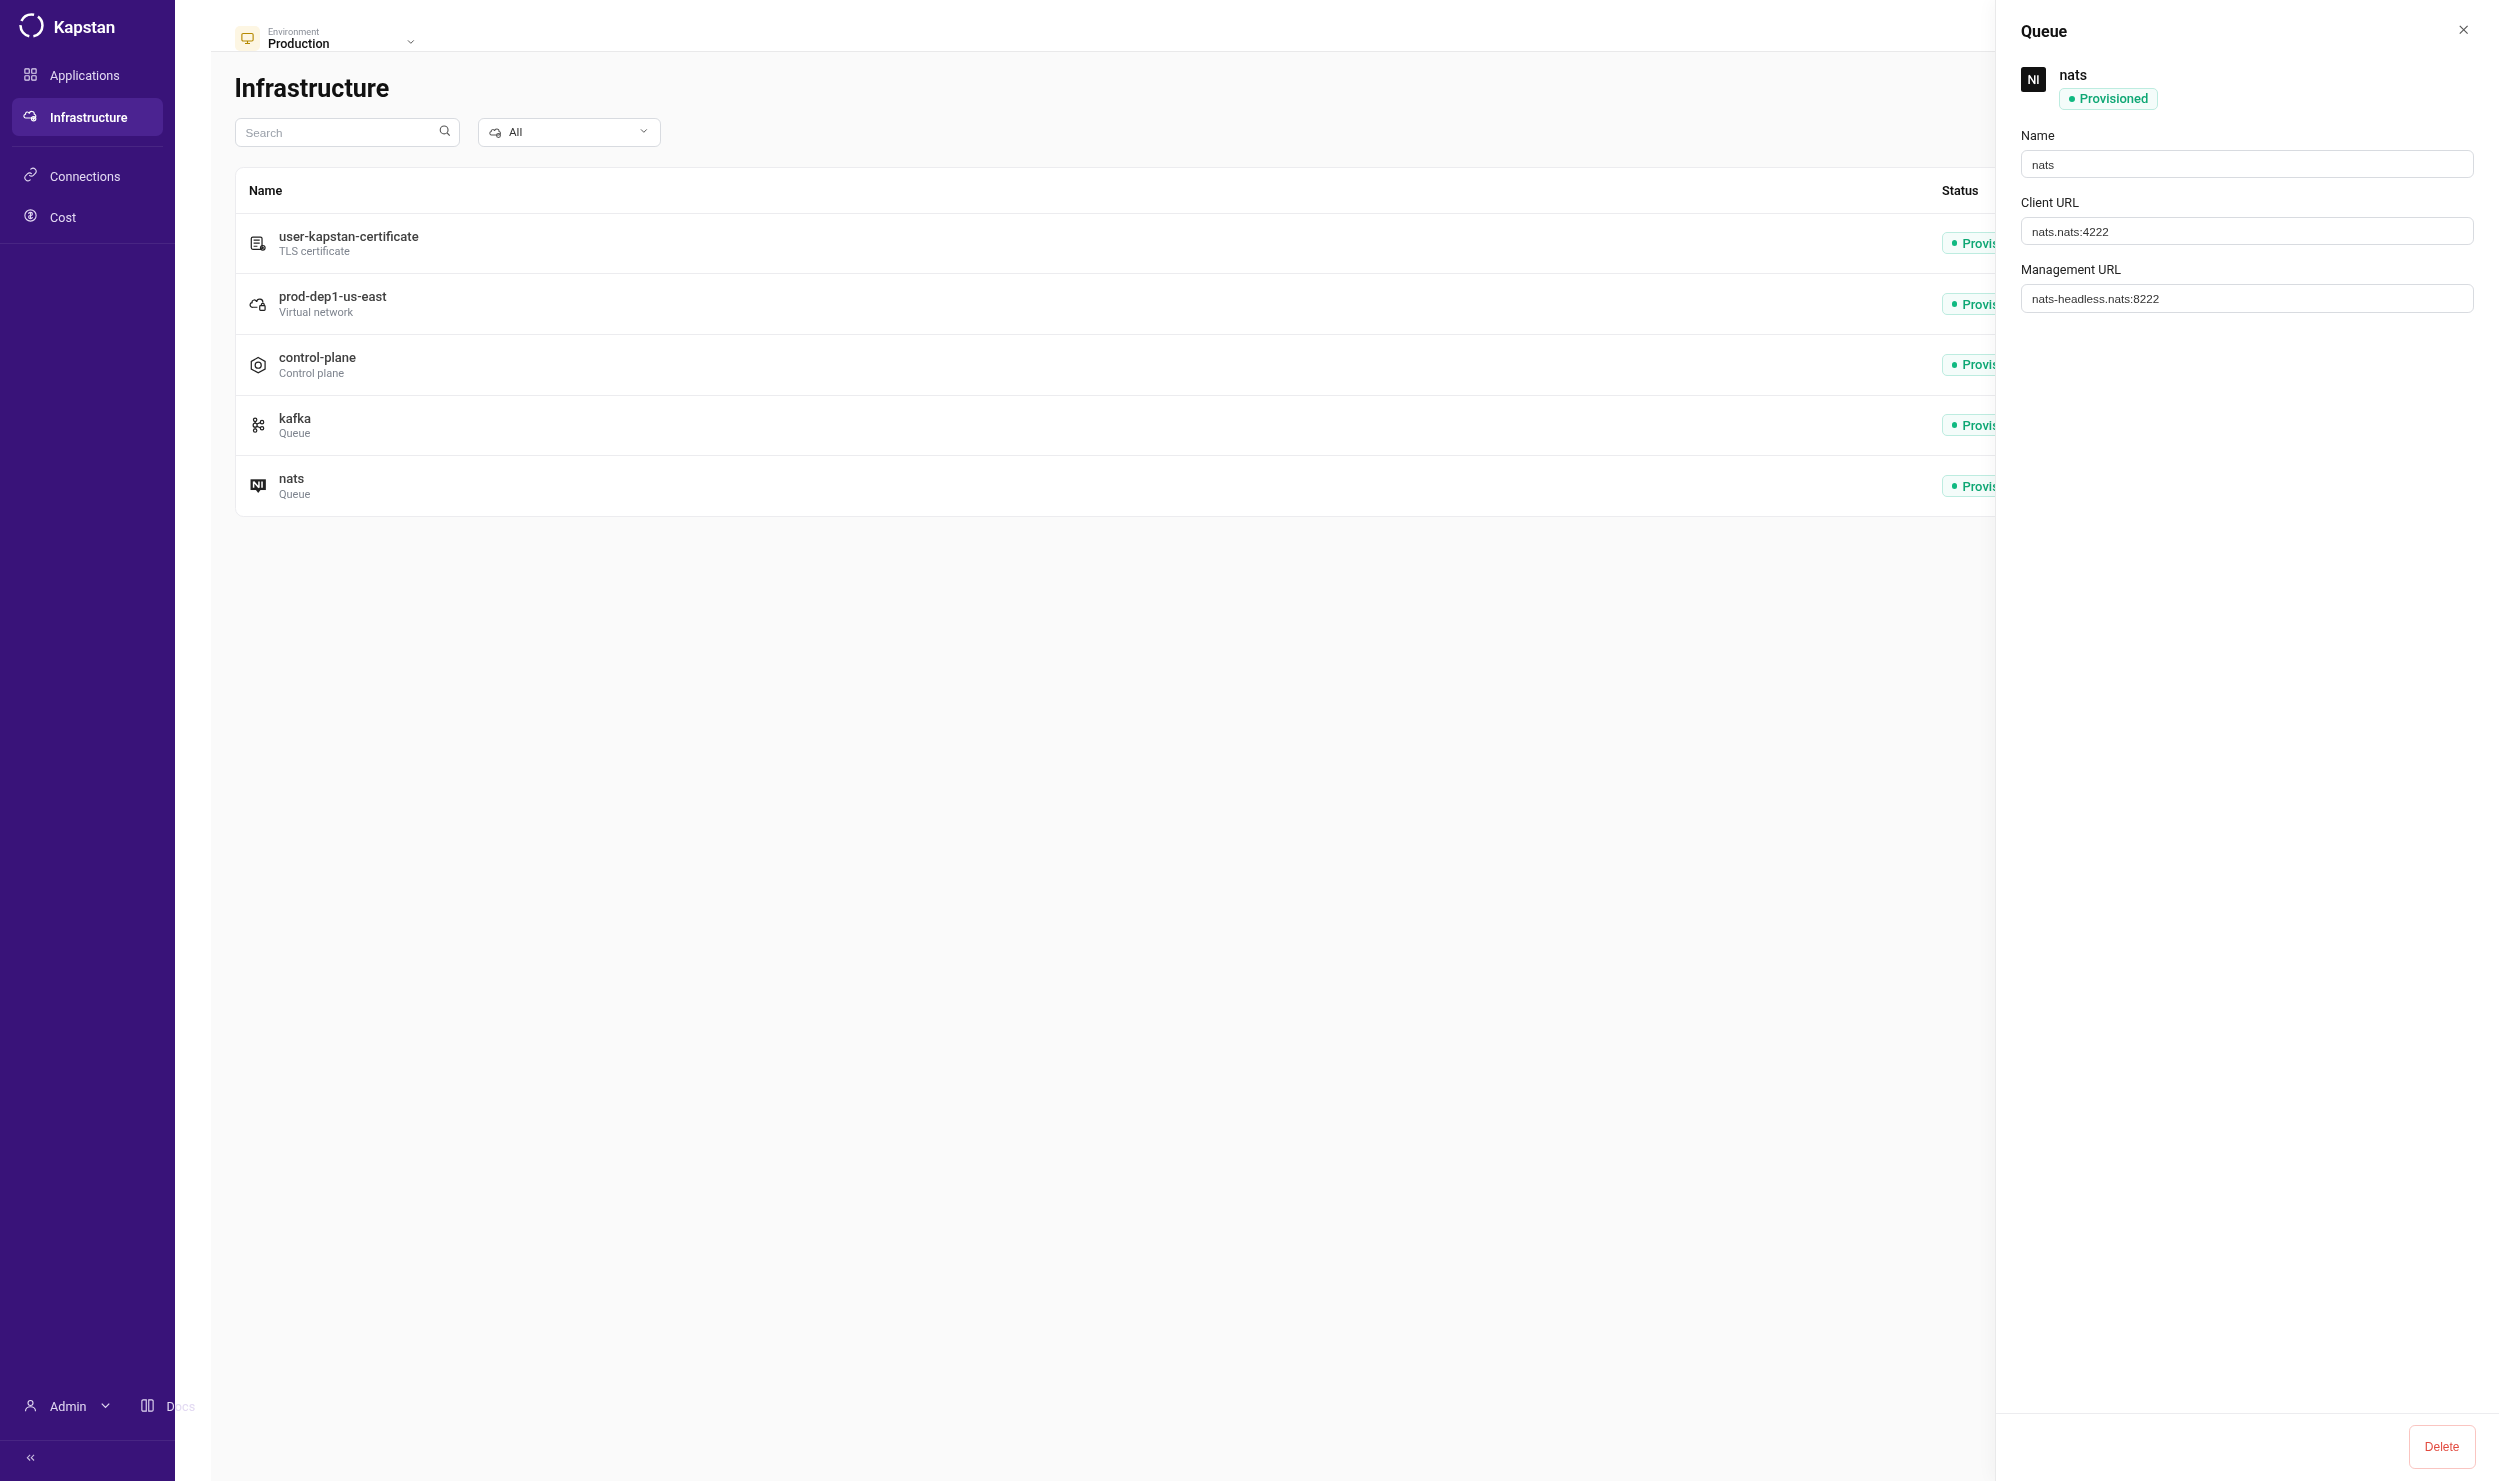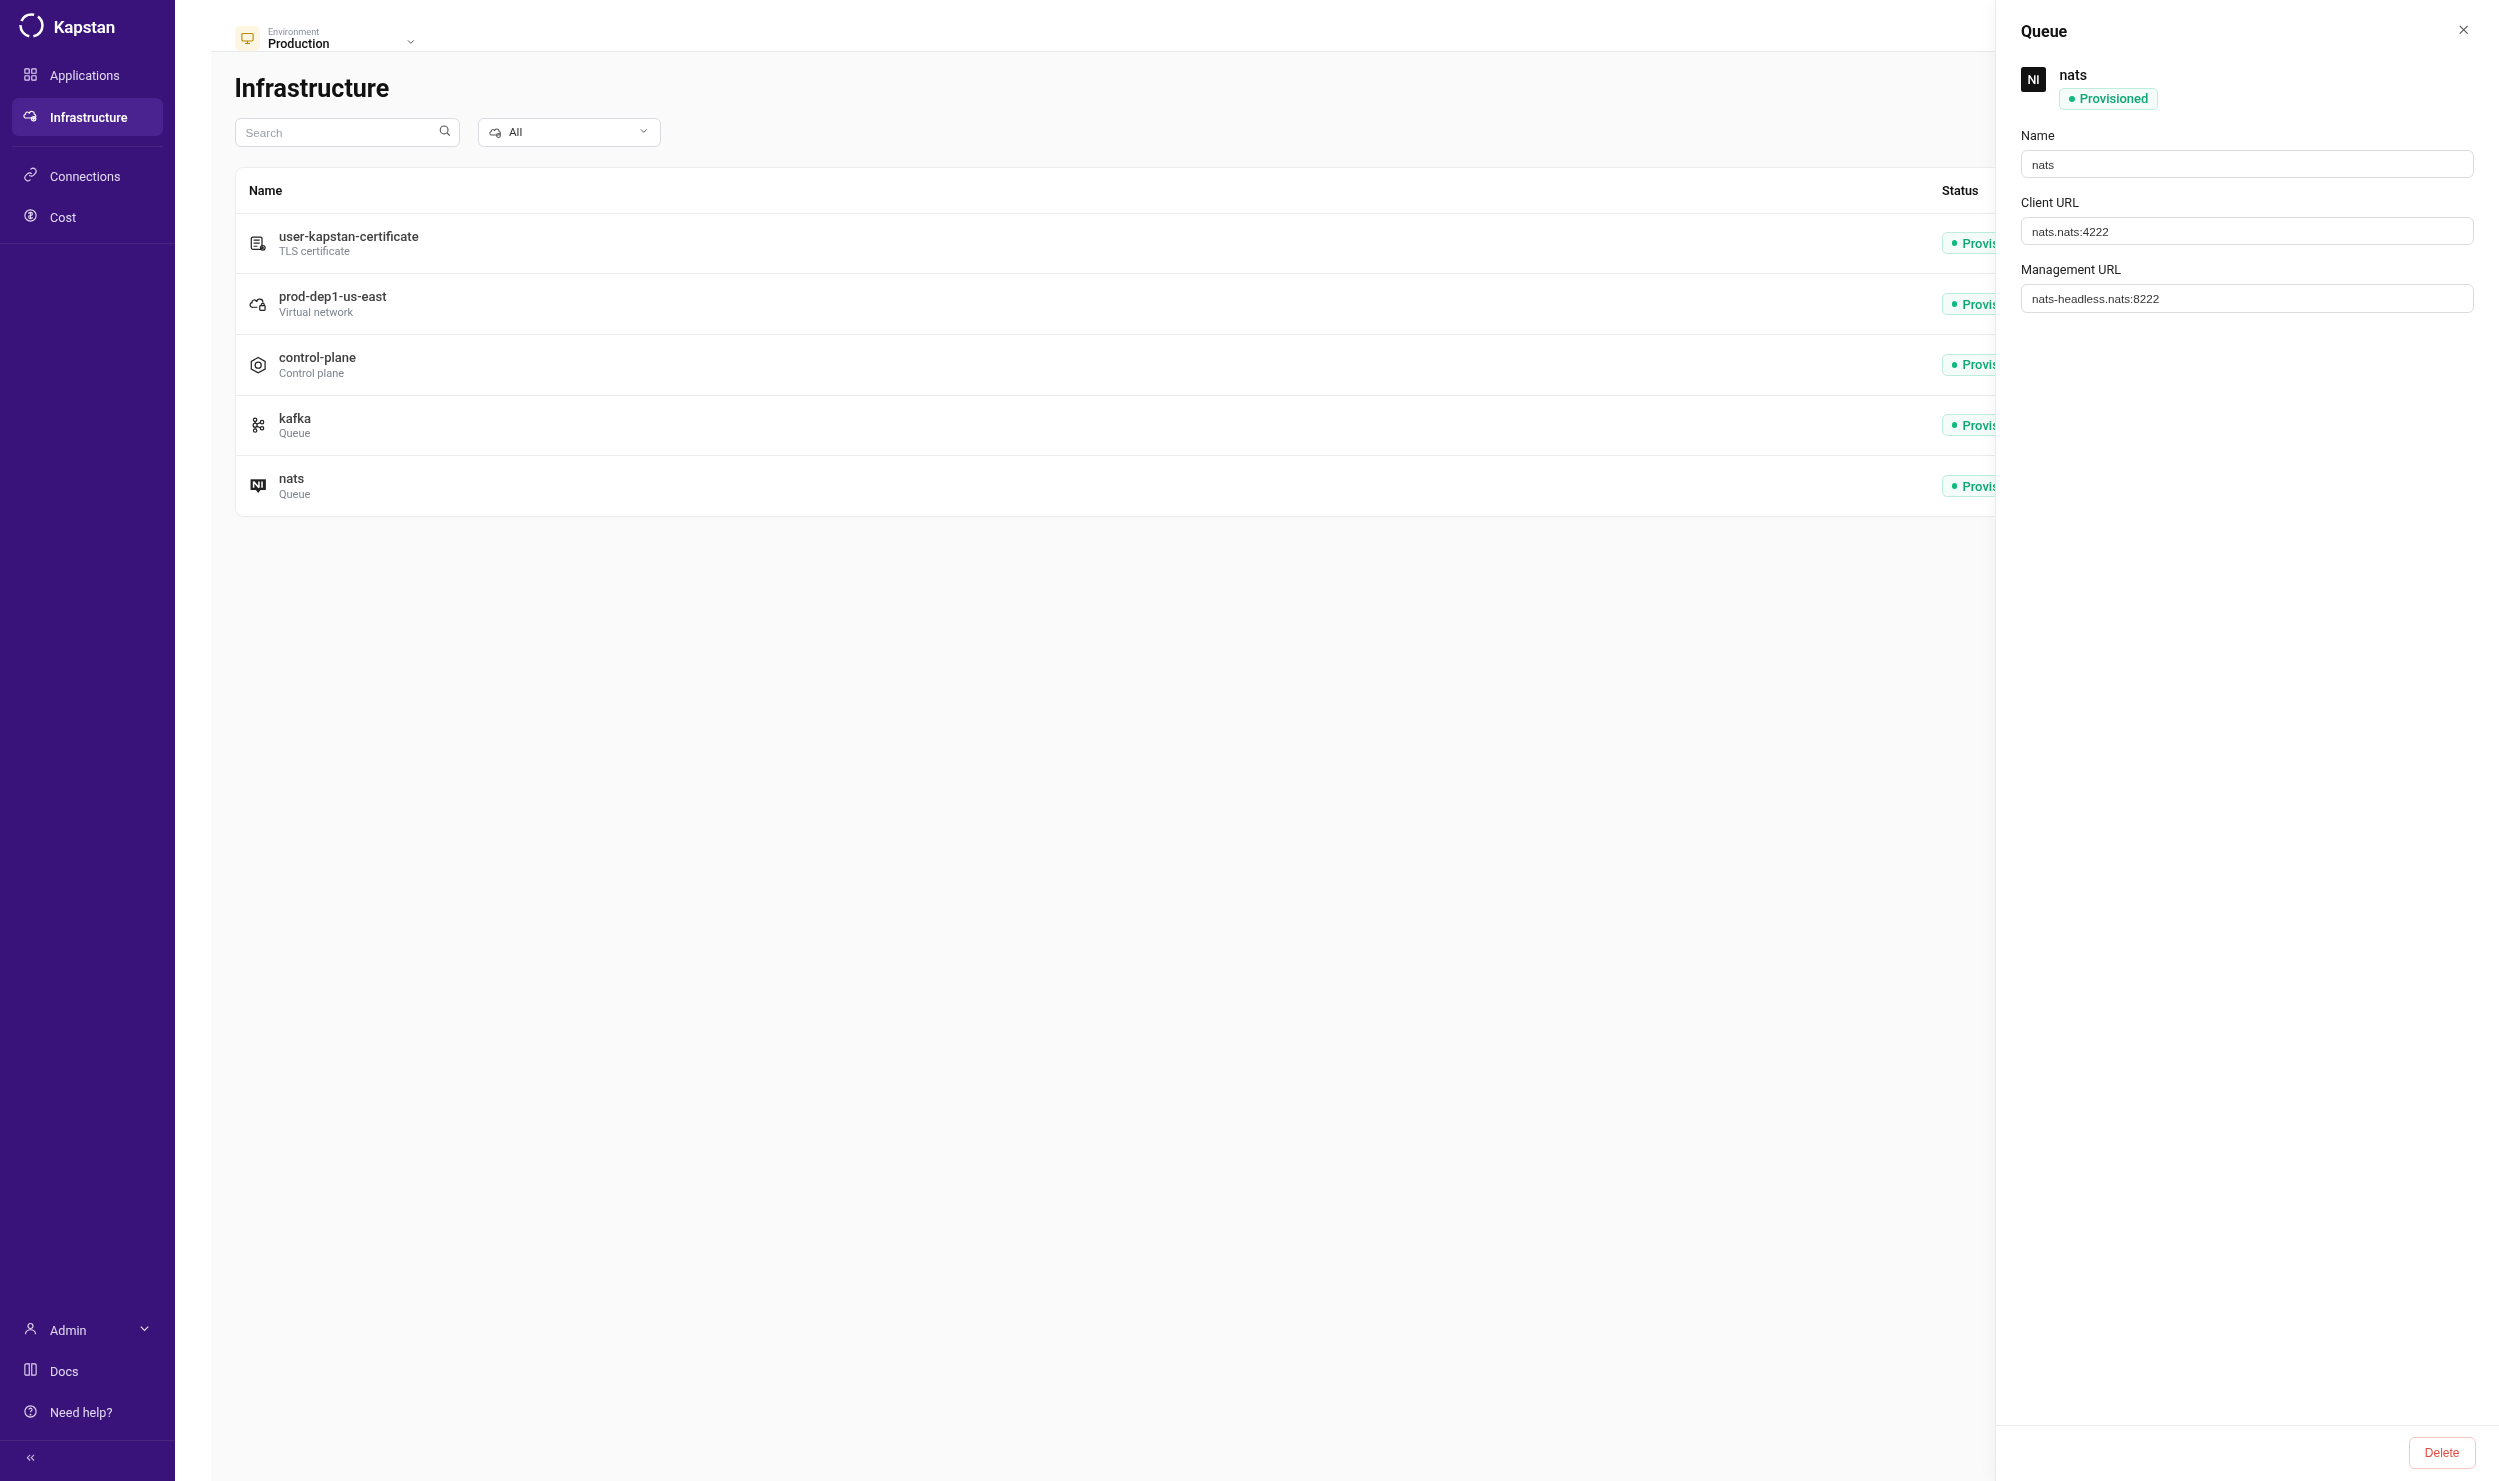--- a/index.html
+++ b/index.html
@@ -64,21 +64,21 @@
   .nav-item svg { width: 15px; height: 15px; flex-shrink: 0; stroke: currentColor; fill: none; }
   .nav-divider {
     height: 0.8px;
     background: rgba(255,255,255,0.08);
     margin: 6.7px 0 6.7px 0;
   }
   .sidebar-spacer { flex: 1; }
   .sidebar-bottom {
     padding: 0 11.7px 0 11.7px;
     display: flex;
-    flex-direction: column;
+    flex-direction: row;
     gap: 3.4px;
   }
   .nav-item .chev { margin-left: auto; }
   .sidebar-collapse {
     padding: 10px 23.5px 13.4px 23.5px;
     border-top: 0.8px solid rgba(255,255,255,0.08);
     margin-top: 8.4px;
   }
   .sidebar-collapse svg { width: 13.4px; height: 13.4px; stroke: #c9bce0; }
 
@@ -289,21 +289,21 @@
   .drawer-footer {
     border-top: 0.8px solid #ececef;
     padding: 11.7px 23.5px;
     display: flex;
     justify-content: flex-end;
   }
   .btn-delete {
     border: 0.8px solid #fac5c1;
     color: #e24a3f;
     background: #fff;
-    padding: 8px 15px;
+    padding: 14px 15px;
     border-radius: 5.9px;
     font-size: 12px;
     font-weight: 500;
     cursor: pointer;
   }
 </style>
 </head>
 <body>
 
 <div class="app">

